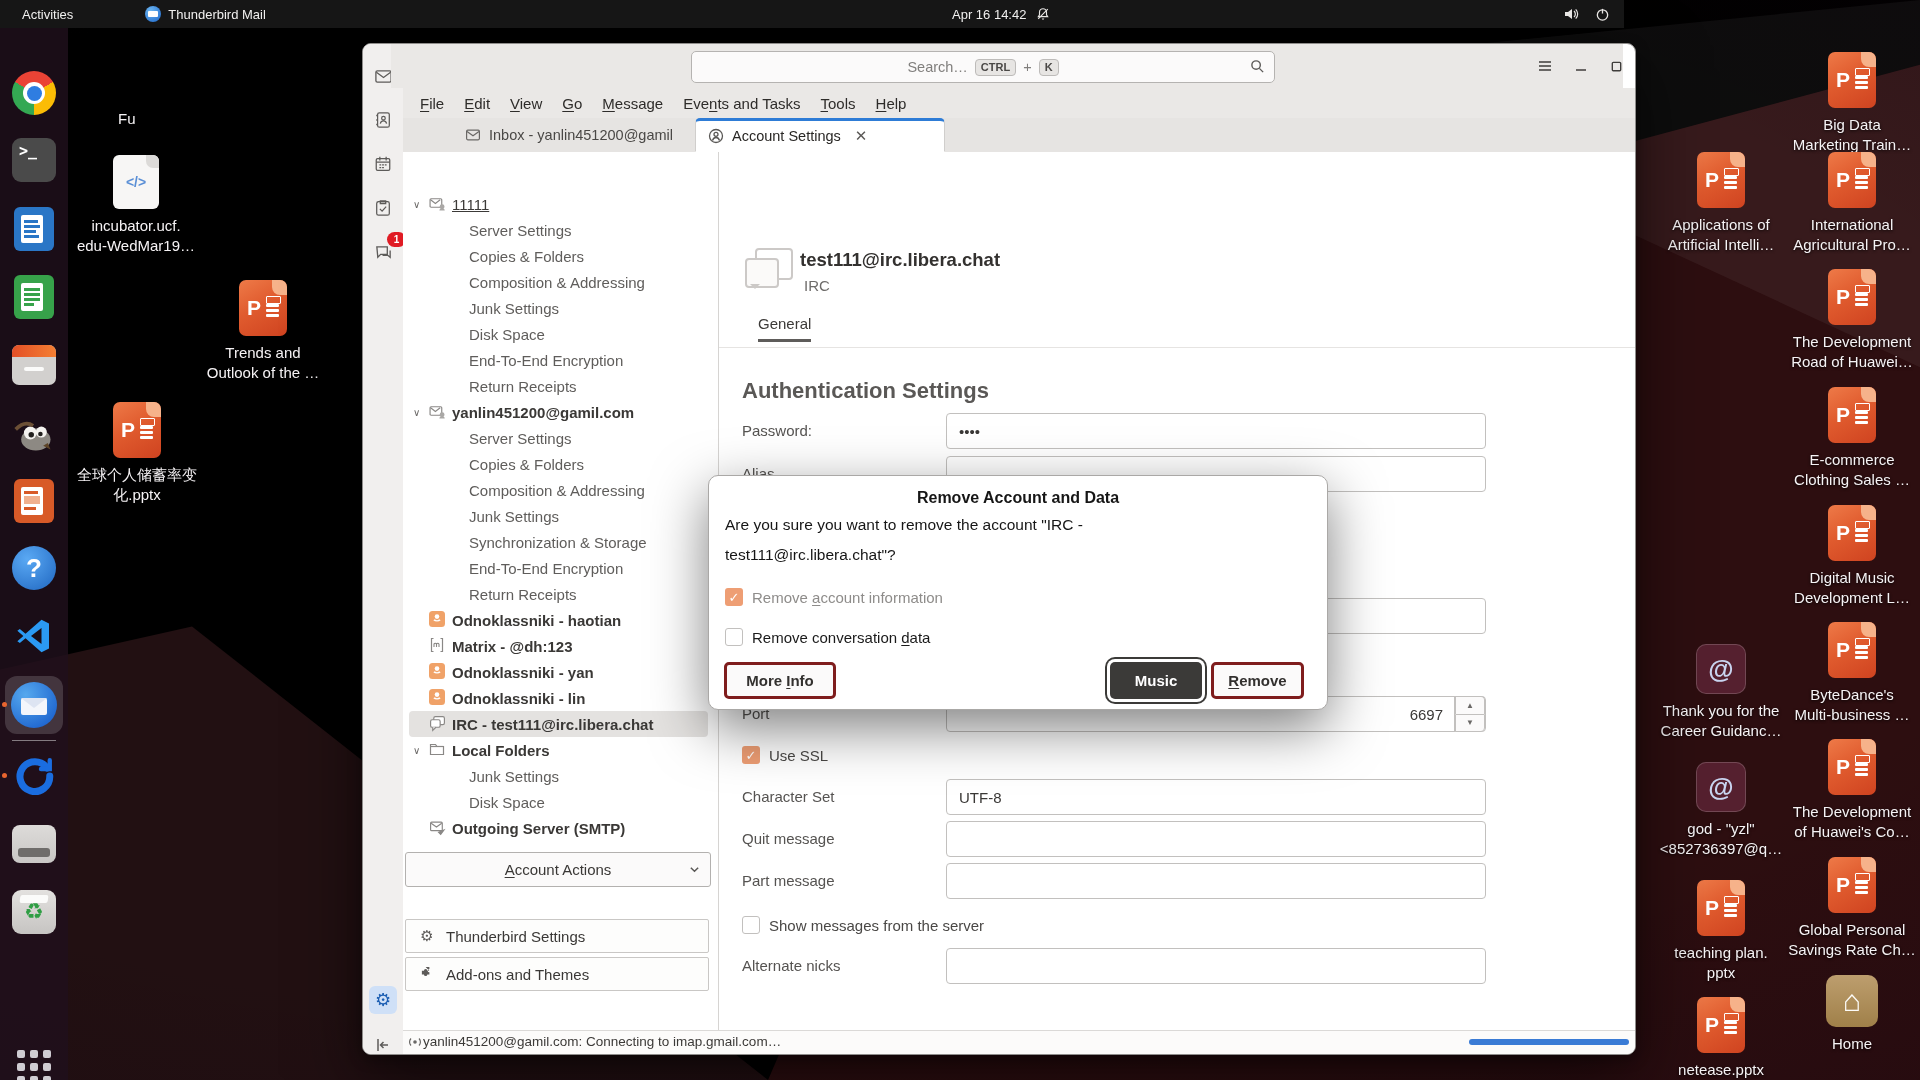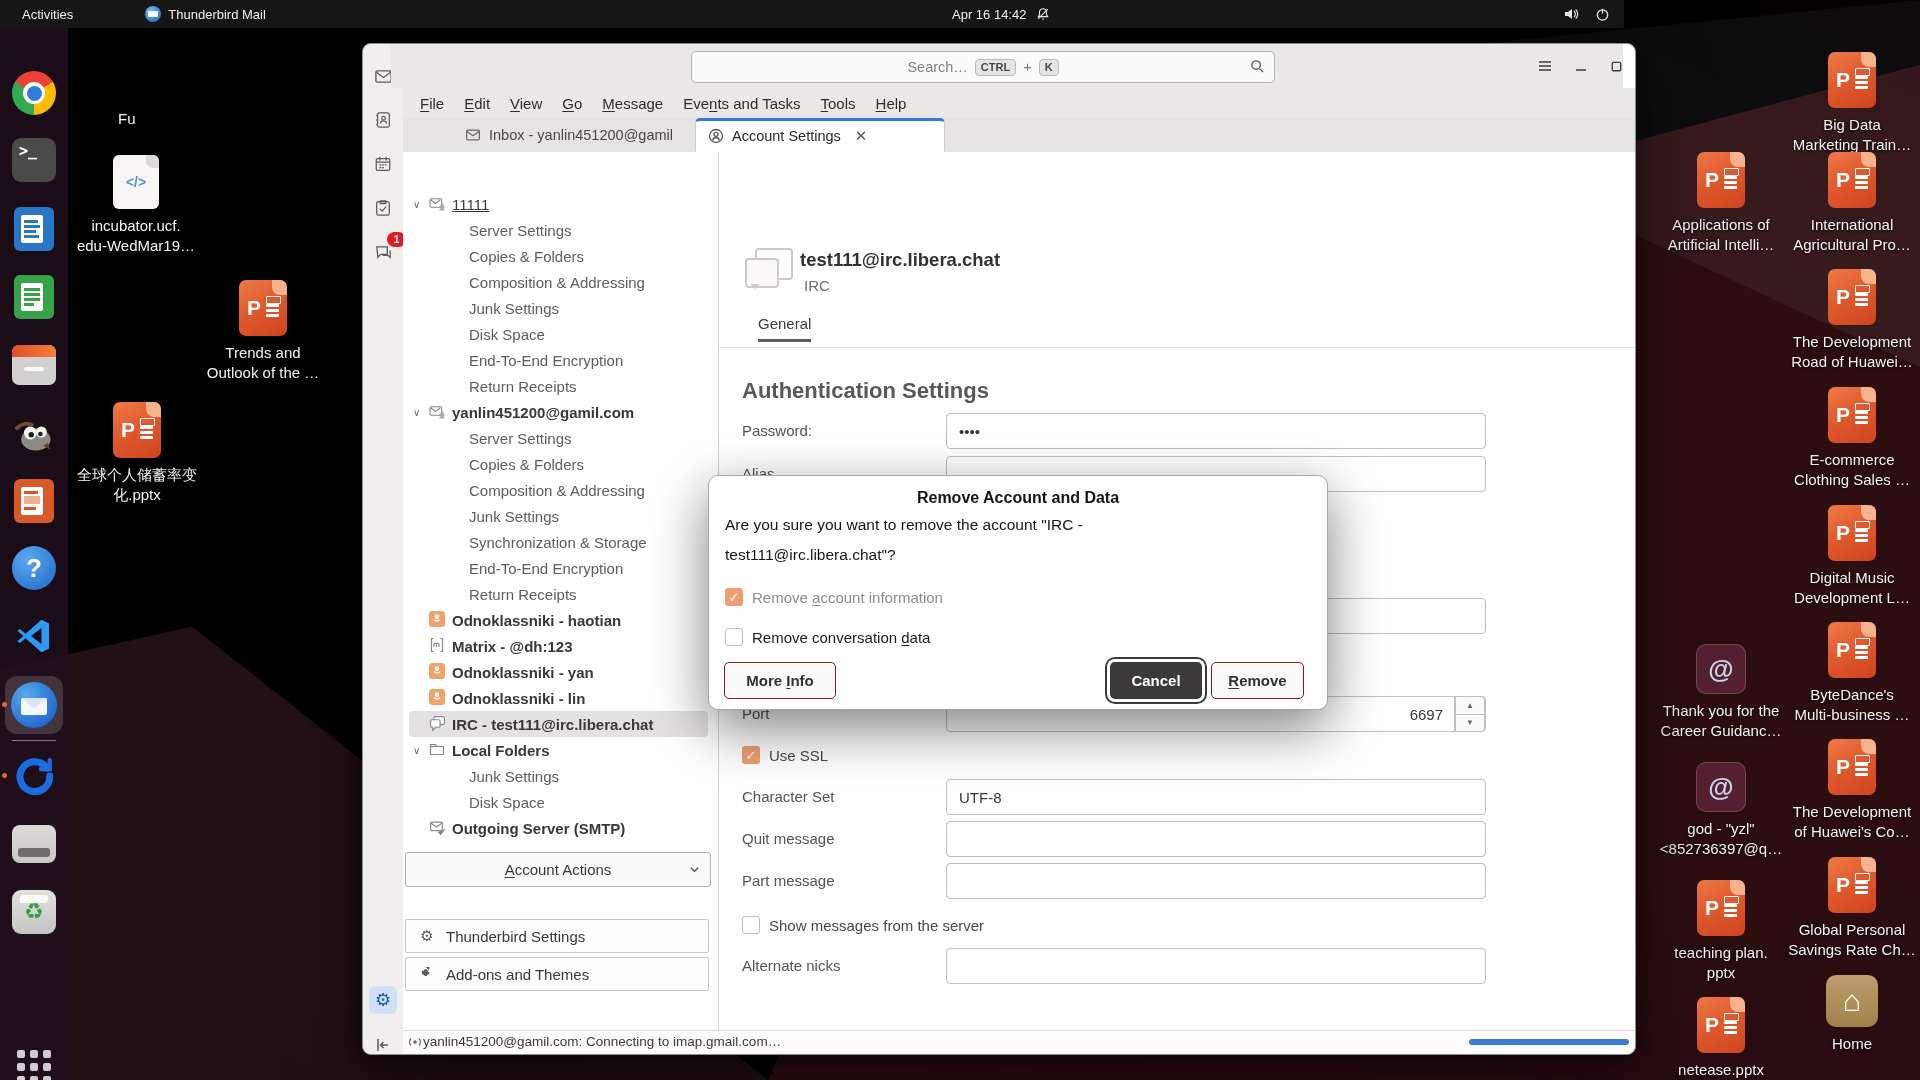--- a/index.html
+++ b/index.html
@@ -153,21 +153,21 @@
   
   #dialog{position:absolute;left:708px;top:475px;width:618px;height:233px;background:#fff;border:1px solid #aaa8a6;
     border-radius:10px;box-shadow:0 18px 55px rgba(0,0,0,.5);z-index:60;}
   #dlg-title{position:absolute;left:0;top:13px;width:100%;text-align:center;font-size:16px;font-weight:bold;color:#161616;}
   .dlg-body{position:absolute;left:16px;font-size:15.5px;color:#161616;}
   .dlg-cb{position:absolute;left:16px;display:flex;align-items:center;gap:9px;font-size:15px;}
   .dlg-cb .lbl-dim{color:#8e8c8a;}
   .dlg-cb .lbl-dark{color:#1a1a1a;}
   .dlg-btn{position:absolute;height:37px;border-radius:5px;display:flex;align-items:center;justify-content:center;
     font-size:15px;font-weight:bold;box-sizing:border-box;}
-  .dlg-btn.light{background:#fbfafa;border:1px solid #7f1d1d;color:#33312f;}
+  .dlg-btn.light{background:#fbfafa;border:3px solid #7f1d1d;color:#33312f;}
   .dlg-btn.dark{background:#3b3a38;color:#fff;box-shadow:0 0 0 3px #fff,0 0 0 5px #3b3a38;}
   u{text-decoration:underline;text-underline-offset:2px;}
   svg{display:block;}
 </style>
 </head>
 <body>
 
 <div id="screen">
   <div id="desktop-bg">
     <div class="facet2"></div>
@@ -819,19 +819,19 @@
       <span class="lbl-dim">Remove <u>a</u>ccount information</span>
     </div>
     <div class="dlg-cb" style="top:152px">
       <span class="cb off"></span>
       <span class="lbl-dark">Remove conversation <u>d</u>ata</span>
     </div>
     <div class="dlg-btn light" style="left:15px;top:186px;width:112px">
       <span>More <u>I</u>nfo</span>
     </div>
     <div class="dlg-btn dark" style="left:401px;top:186px;width:92px">
-      <span>Cancel</span>
+      <span>Music</span>
     </div>
     <div class="dlg-btn light" style="left:502px;top:186px;width:93px">
       <span><u>R</u>emove</span>
     </div>
   </div>
 </div>
 
 </body></html>

